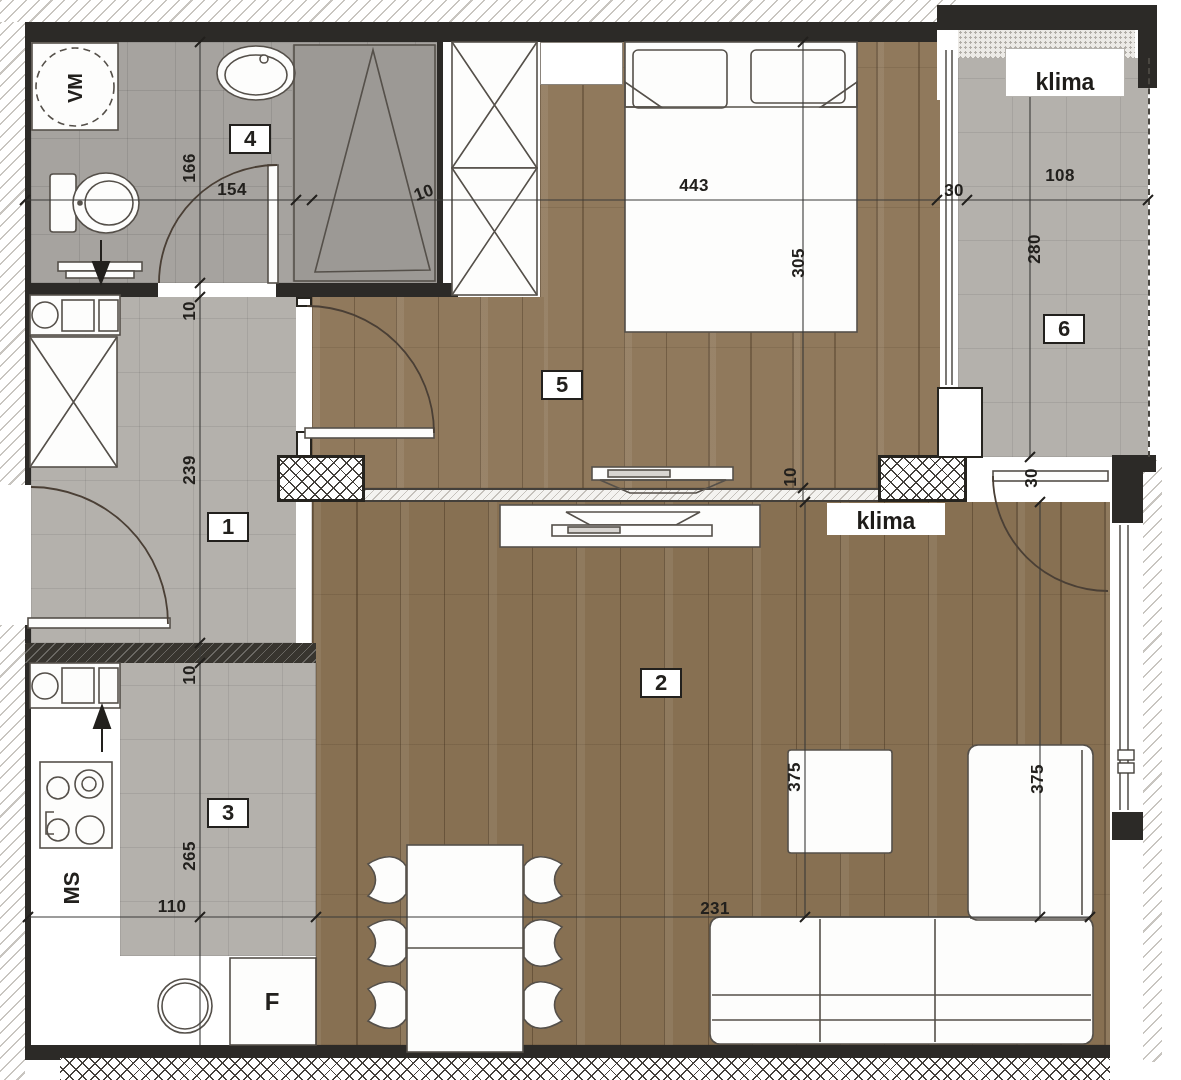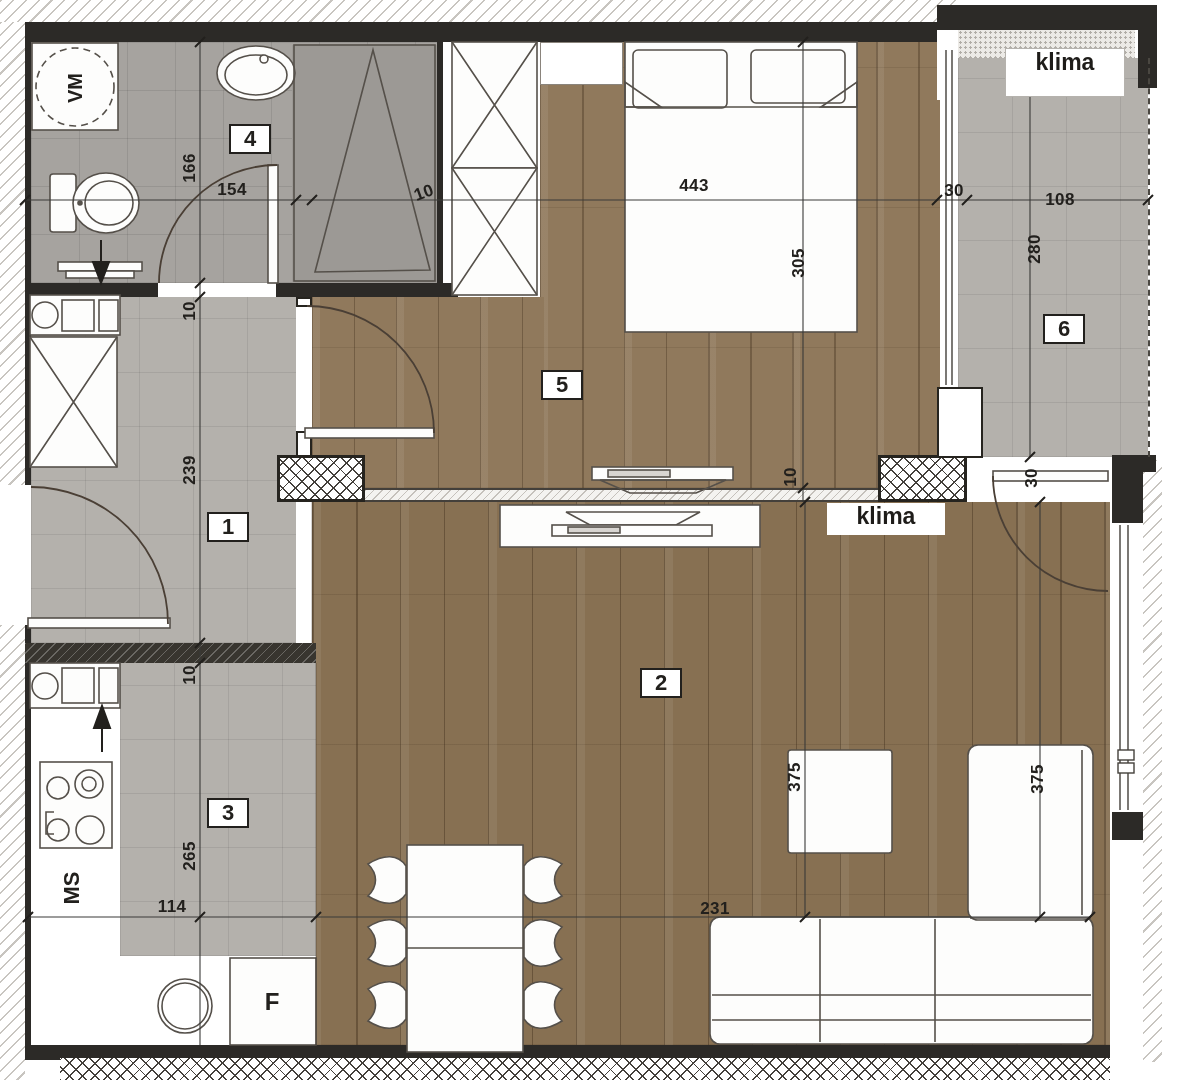--- a/index.html
+++ b/index.html
@@ -40,21 +40,21 @@
                      repeating-linear-gradient(0deg,rgba(55,38,20,.12) 0 1px,transparent 1px 140px);}
   .white-block{background:#fff;}
   .outline{box-sizing:border-box;border:2px solid #26241f;background:#fff;}
   .dashed-rail{border-left:2.5px dashed #4a4741;}
   
   .dim-label{position:absolute;font-size:17px;font-weight:700;color:#22201d;
     white-space:nowrap;z-index:40;letter-spacing:.3px;}
   .room-box{position:absolute;width:42px;height:30px;background:#fff;border:2px solid #22201d;
     box-sizing:border-box;display:flex;align-items:center;justify-content:center;
     font-size:22px;font-weight:700;color:#22201d;transform:translate(-50%,-50%);z-index:40;}
-  .klima-box{position:absolute;background:#fff;display:flex;align-items:flex-start;justify-content:center;
+  .klima-box{position:absolute;background:#fff;display:flex;align-items:flex-end;justify-content:center;
     font-size:23px;font-weight:600;color:#1e1c19;z-index:35;}
   .appl{position:absolute;font-weight:700;color:#22201d;z-index:40;white-space:nowrap;}
   svg{position:absolute;left:0;top:0;z-index:30;}
 </style>
 </head>
 <body>
 
 <div id="plan">
 
   <div class="abs hatch" style="left:0;top:0;width:960px;height:22px;"></div>
@@ -296,27 +296,27 @@
       <div class="room-box" style="left: 661px; top: 683px;">2</div>
       <div class="room-box" style="left: 228px; top: 813px;">3</div>
       <div class="room-box" style="left: 250px; top: 139px;">4</div>
       <div class="room-box" style="left: 562px; top: 385px;">5</div>
       <div class="room-box" style="left: 1064px; top: 329px;">6</div>
       <div class="dim-label" style="left: 190px; top: 168px; transform: translate(-50%, -50%) rotate(-90deg);">166</div>
       <div class="dim-label" style="left: 232px; top: 190px; transform: translate(-50%, -50%) rotate(0deg);">154</div>
       <div class="dim-label" style="left: 424px; top: 193px; transform: translate(-50%, -50%) rotate(-20deg);">10</div>
       <div class="dim-label" style="left: 694px; top: 186px; transform: translate(-50%, -50%) rotate(0deg);">443</div>
       <div class="dim-label" style="left: 954px; top: 191px; transform: translate(-50%, -50%) rotate(0deg);">30</div>
-      <div class="dim-label" style="left: 1060px; top: 200px; transform: translate(-50%, -50%) rotate(0deg);">108</div>
+      <div class="dim-label" style="left: 1060px; top: 176px; transform: translate(-50%, -50%) rotate(0deg);">108</div>
       <div class="dim-label" style="left: 799px; top: 263px; transform: translate(-50%, -50%) rotate(-90deg);">305</div>
       <div class="dim-label" style="left: 1035px; top: 249px; transform: translate(-50%, -50%) rotate(-90deg);">280</div>
       <div class="dim-label" style="left: 190px; top: 311px; transform: translate(-50%, -50%) rotate(-90deg);">10</div>
       <div class="dim-label" style="left: 190px; top: 470px; transform: translate(-50%, -50%) rotate(-90deg);">239</div>
       <div class="dim-label" style="left: 190px; top: 675px; transform: translate(-50%, -50%) rotate(-90deg);">10</div>
       <div class="dim-label" style="left: 190px; top: 856px; transform: translate(-50%, -50%) rotate(-90deg);">265</div>
-      <div class="dim-label" style="left: 172px; top: 907px; transform: translate(-50%, -50%) rotate(0deg);">114</div>
+      <div class="dim-label" style="left: 172px; top: 907px; transform: translate(-50%, -50%) rotate(0deg);">110</div>
       <div class="dim-label" style="left: 715px; top: 909px; transform: translate(-50%, -50%) rotate(0deg);">231</div>
       <div class="dim-label" style="left: 791px; top: 477px; transform: translate(-50%, -50%) rotate(-90deg);">10</div>
       <div class="dim-label" style="left: 1032px; top: 478px; transform: translate(-50%, -50%) rotate(-90deg);">30</div>
       <div class="dim-label" style="left: 795px; top: 777px; transform: translate(-50%, -50%) rotate(-90deg);">375</div>
       <div class="dim-label" style="left: 1038px; top: 779px; transform: translate(-50%, -50%) rotate(-90deg);">375</div>
     </div>
 </div>
 
 </body></html>

